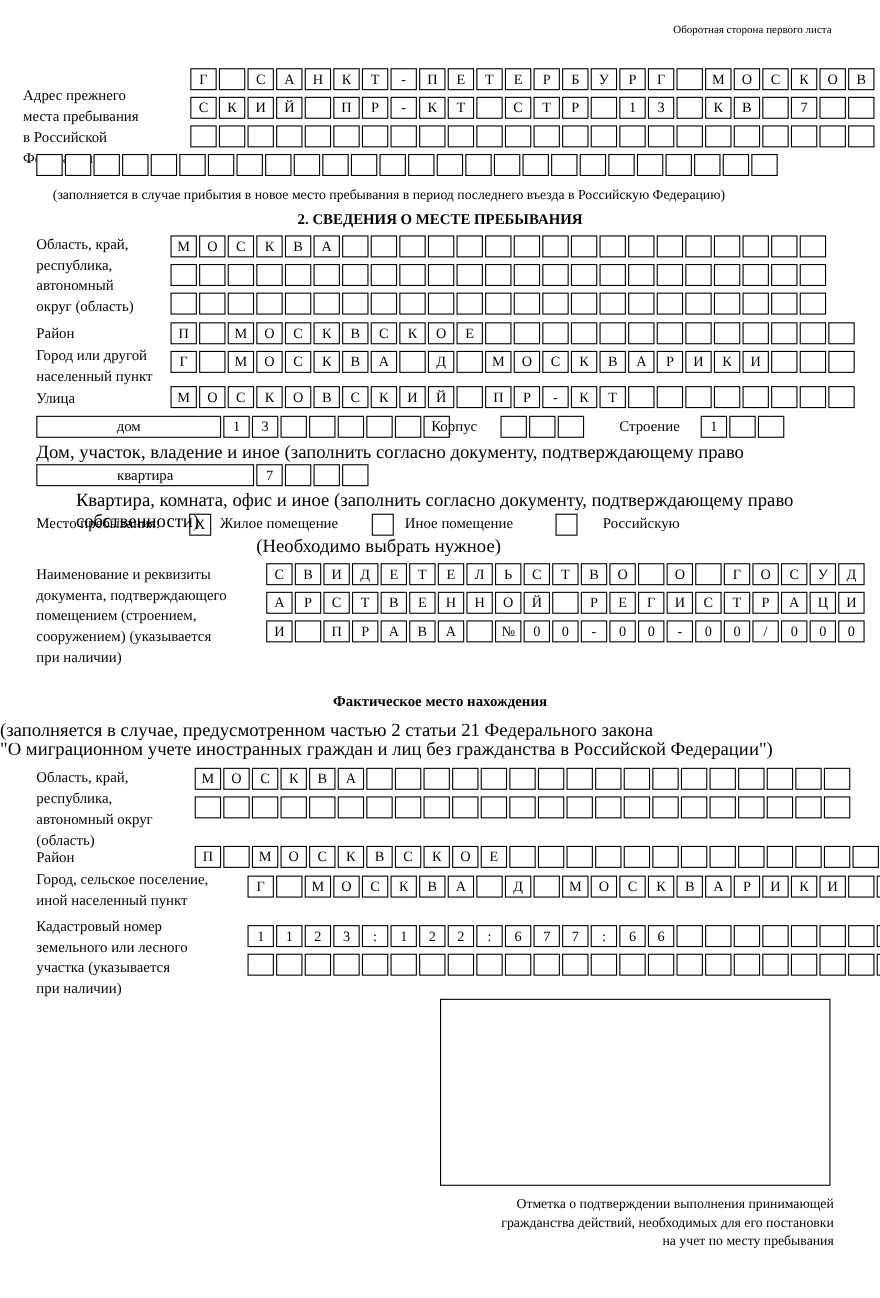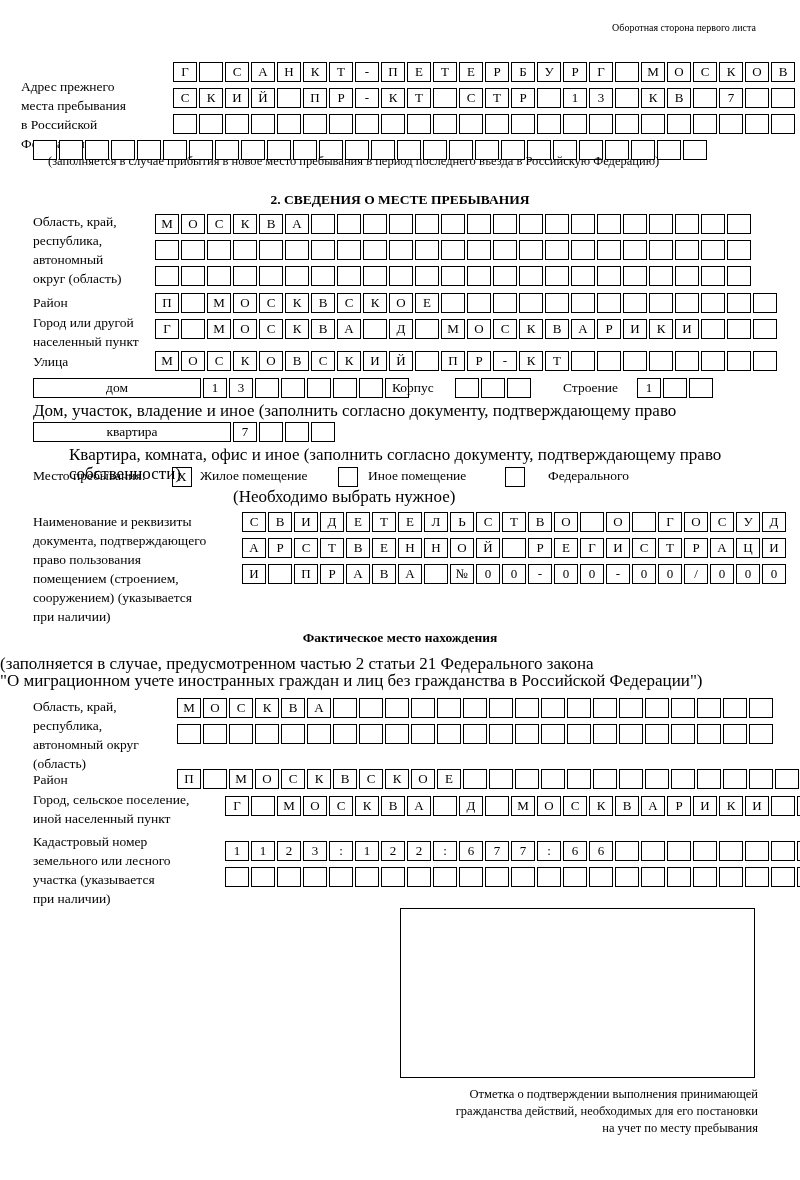--- a/index.html
+++ b/index.html
@@ -216,21 +216,21 @@
       <div class="cell"></div>
       <div class="cell"></div>
       <div class="cell"></div>
       <div class="cell"></div>
       <div class="cell"></div>
       <div class="cell"></div>
       <div class="cell"></div>
       <div class="cell"></div>
     </div>
 
-  <div class="labelblock note" style="left:48px; top:152px; width:710px;">(заполняется в случае прибытия в новое место пребывания в период последнего въезда в Российскую Федерацию)</div>
+  <div class="labelblock note" style="left:48px; top:168px; width:710px;">(заполняется в случае прибытия в новое место пребывания в период последнего въезда в Российскую Федерацию)</div>
 
   <div class="title2" style="top:192px;">2. СВЕДЕНИЯ О МЕСТЕ ПРЕБЫВАНИЯ</div>
 
   <div class="labelblock" style="left:33px; top:212px; width:150px;">
     <div>Область, край,</div>
     <div>республика,</div>
     <div>автономный</div>
     <div>округ (область)</div>
   </div>
   <div class="row" id="s2-region-0" style="left:155px; top:214px;">
@@ -429,27 +429,26 @@
       <div class="cell"></div>
     </div>
   <div class="labelblock small" style="left:33px; top:445px; width:700px;margin-left:36px;">Квартира, комната, офис и иное (заполнить согласно документу, подтверждающему право собственности)</div>
 
   <div class="labelblock" style="left:33px; top:466px;">Место пребывания:</div>
   <div class="sq" style="position:absolute; left:172px; top:467px;">X</div>
   <div class="labelblock" style="left:200px; top:466px;">Жилое помещение</div>
   <div class="sq" style="position:absolute; left:338px; top:467px;"></div>
   <div class="labelblock" style="left:368px; top:466px;">Иное помещение</div>
   <div class="sq" style="position:absolute; left:505px; top:467px;"></div>
-  <div class="labelblock" style="left:548px; top:466px;">Федерального</div>
+  <div class="labelblock" style="left:548px; top:466px;">Российскую</div>
   <div class="labelblock small" style="left:233px; top:487px;">(Необходимо выбрать нужное)</div>
 
   <div class="labelblock" style="left:33px; top:512px; width:210px;">
     <div>Наименование и реквизиты</div>
     <div>документа, подтверждающего</div>
-    <div>право пользования</div>
     <div>помещением (строением,</div>
     <div>сооружением) (указывается</div>
     <div>при наличии)</div>
   </div>
   <div class="row" id="s2-doc-0" style="left:242px; top:512px;">
       <div class="cell">С</div>
       <div class="cell">В</div>
       <div class="cell">И</div>
       <div class="cell">Д</div>
       <div class="cell">Е</div>

